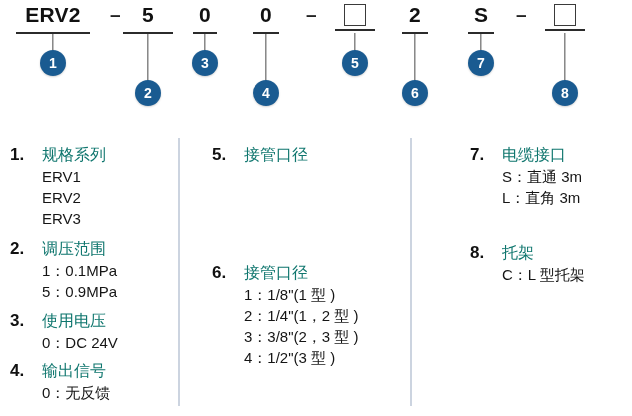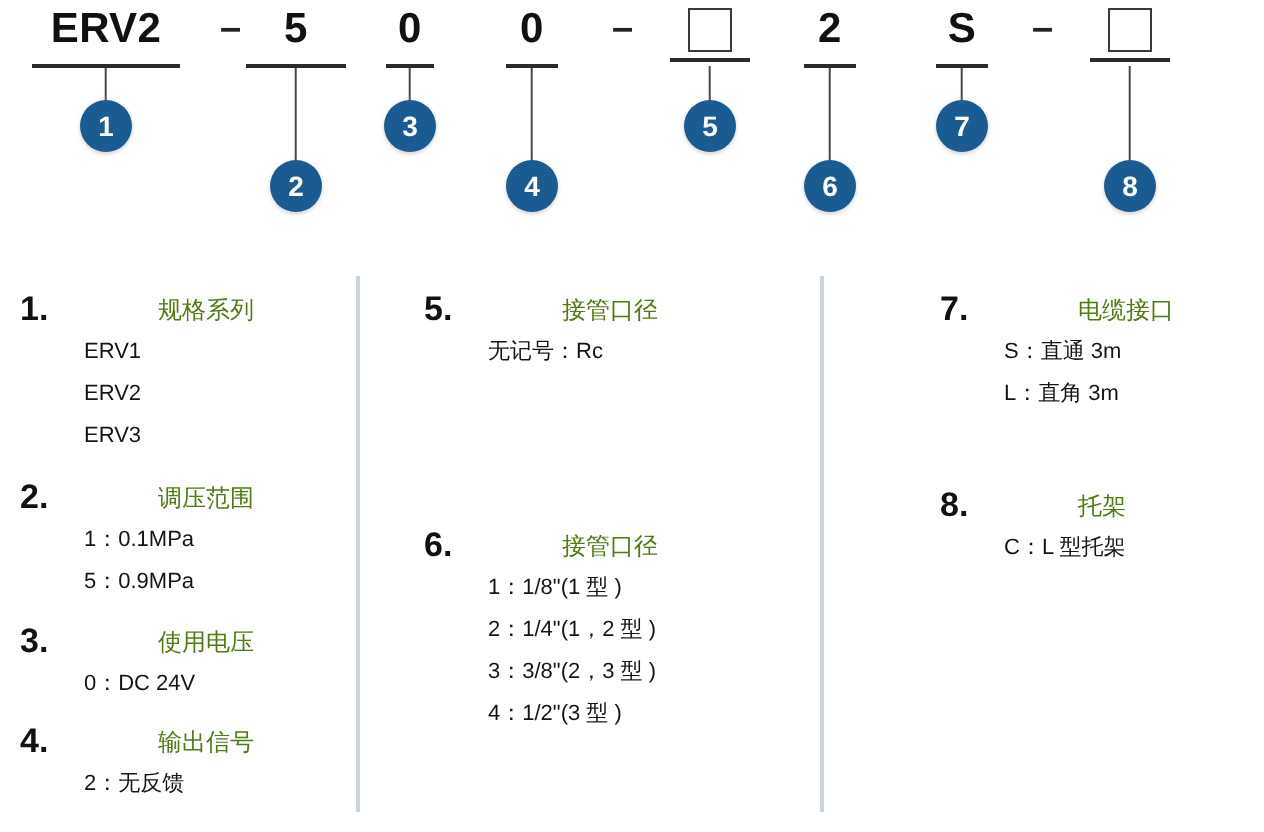--- a/index.html
+++ b/index.html
@@ -110,28 +110,27 @@
     top: 0;
     font-size: 17px;
     font-weight: bold;
     line-height: 22px;
     color: #111111;
   }
   .entry-body {
     padding-left: 32px;
   }
   .entry-title {
-    font-size: 12px;
+    font-size: 16px;
     line-height: 22px;
     white-space: nowrap;
-    color: #4d7c0f;
-    margin-left: 37px;
+    color: #0f766e;
   }
   .entry-opt {
-    font-size: 11px;
+    font-size: 15px;
     line-height: 21px;
     white-space: nowrap;
     color: #151515;
   }
 </style>
 </head>
 <body>
 
 <div id="code-row">
 
@@ -229,32 +228,31 @@
       <div class="entry-body">
         <div class="entry-title">使用电压</div>
         <div class="entry-opt">0：DC 24V</div>
       </div>
     </div>
 
     <div class="entry" style="top:228px;">
       <span class="entry-num">4.</span>
       <div class="entry-body">
         <div class="entry-title">输出信号</div>
-        <div class="entry-opt">2：无反馈</div>
+        <div class="entry-opt">0：无反馈</div>
       </div>
     </div>
   </div>
 
   <div class="col" style="left:212px; width:196px;">
 
     <div class="entry" style="top:12px;">
       <span class="entry-num">5.</span>
       <div class="entry-body">
         <div class="entry-title">接管口径</div>
-        <div class="entry-opt">无记号：Rc</div>
       </div>
     </div>
 
     <div class="entry" style="top:130px;">
       <span class="entry-num">6.</span>
       <div class="entry-body">
         <div class="entry-title">接管口径</div>
         <div class="entry-opt">1：1/8"(1 型 )</div>
         <div class="entry-opt">2：1/4"(1，2 型 )</div>
         <div class="entry-opt">3：3/8"(2，3 型 )</div>

